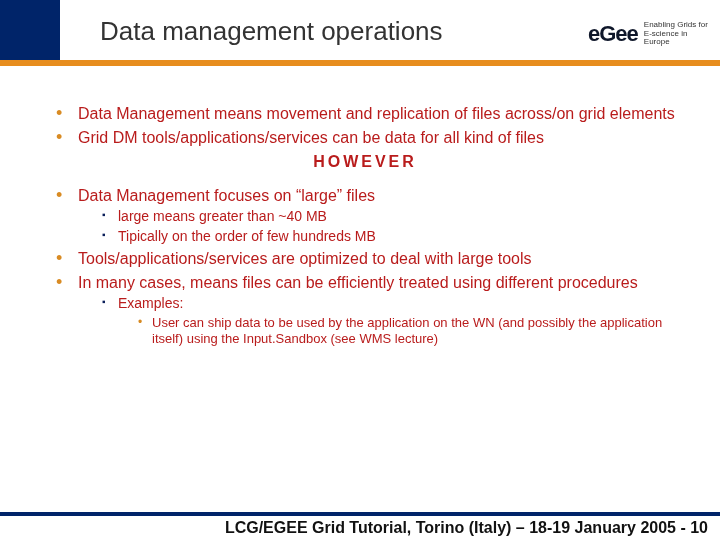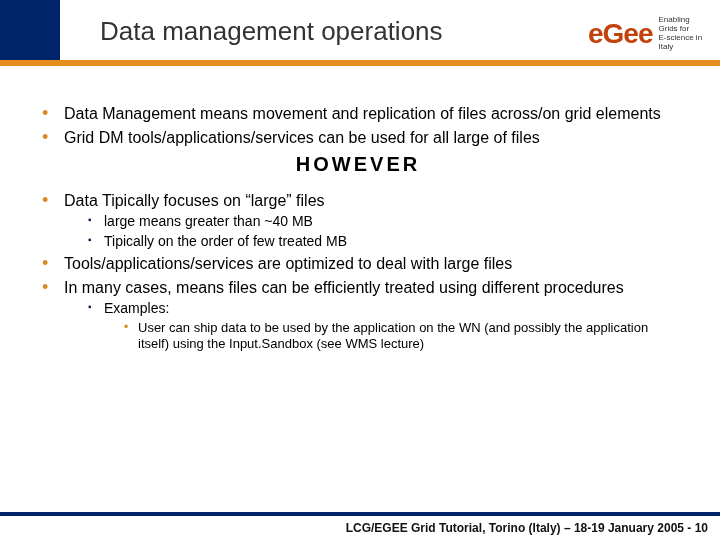--- a/index.html
+++ b/index.html
@@ -53,36 +53,36 @@
     position: absolute;
     top: 6px;
     right: 12px;
     width: 120px;
     height: 56px;
     display: flex;
     align-items: center;
     gap: 6px;
   }
   .logo-mark {
-    font-size: 28px;
+    font-size: 22px;
     font-weight: bold;
-    color: #c2410c;
+    color: #0f172a;
     letter-spacing: -1px;
   }
   .logo-text {
     font-size: 8px;
     color: #333333;
     line-height: 1.1;
     white-space: pre-line;
   }
   .content {
     flex: 1;
-    padding: 18px 40px 0 36px;
+    padding: 18px 40px 0 50px;
     font-size: 16px;
-    color: #000000;
+    color: #b91c1c;
     line-height: 1.25;
   }
   ul.lvl1 {
     list-style: none;
     padding: 0;
     margin: 0;
   }
   ul.lvl1 > li {
     position: relative;
     padding-left: 28px;
@@ -133,73 +133,73 @@
     left: 2px;
     top: 0;
     color: #d78a22;
     font-size: 12px;
   }
   .however {
     text-align: center;
     font-weight: bold;
     letter-spacing: 3px;
     margin: 1px 0 14px 0;
-    font-size: 20px;
+    font-size: 16px;
   }
   .footer-line {
     width: 100%;
     height: 4px;
     background: #002469;
   }
   .footer {
     height: 24px;
     background: #ffffff;
     display: flex;
     align-items: center;
     justify-content: flex-end;
     padding: 0 12px;
-    font-size: 12px;
+    font-size: 16px;
     color: #111111;
     font-weight: bold;
   }
 </style>
 </head>
 <body>
 
 <div class="slide">
 
   <div class="header">
     <div class="header-blue"></div>
     <div class="header-title">Data management operations</div>
     <div class="header-logo">
       <span class="logo-mark">eGee</span>
       <span class="logo-text">Enabling Grids for
-E-science in Italy</span>
+E-science in Europe</span>
     </div>
     <div class="header-orange"></div>
   </div>
 
   <div class="content">
 
     <ul class="lvl1">
       <li>Data Management means movement and replication of files across/on grid elements</li>
-      <li>Grid DM tools/applications/services can be used for all large of files</li>
+      <li>Grid DM tools/applications/services can be data for all kind of files</li>
     </ul>
 
     <div class="however">HOWEVER</div>
 
     <ul class="lvl1">
       <li>
-        <span>Data Tipically focuses on “large” files</span>
+        <span>Data Management focuses on “large” files</span>
         <ul class="lvl2">
           <li>large means greater than ~40 MB</li>
-          <li>Tipically on the order of few treated MB</li>
+          <li>Tipically on the order of few hundreds MB</li>
         </ul>
       </li>
-      <li>Tools/applications/services are optimized to deal with large files</li>
+      <li>Tools/applications/services are optimized to deal with large tools</li>
       <li>
         <span>In many cases, means files can be efficiently treated using different procedures</span>
         <ul class="lvl2">
           <li>
             <span>Examples:</span>
             <ul class="lvl3">
               <li>User can ship data to be used by the application on the WN (and possibly the application itself) using the Input.Sandbox (see WMS lecture)</li>
             </ul>
           </li>
         </ul>

